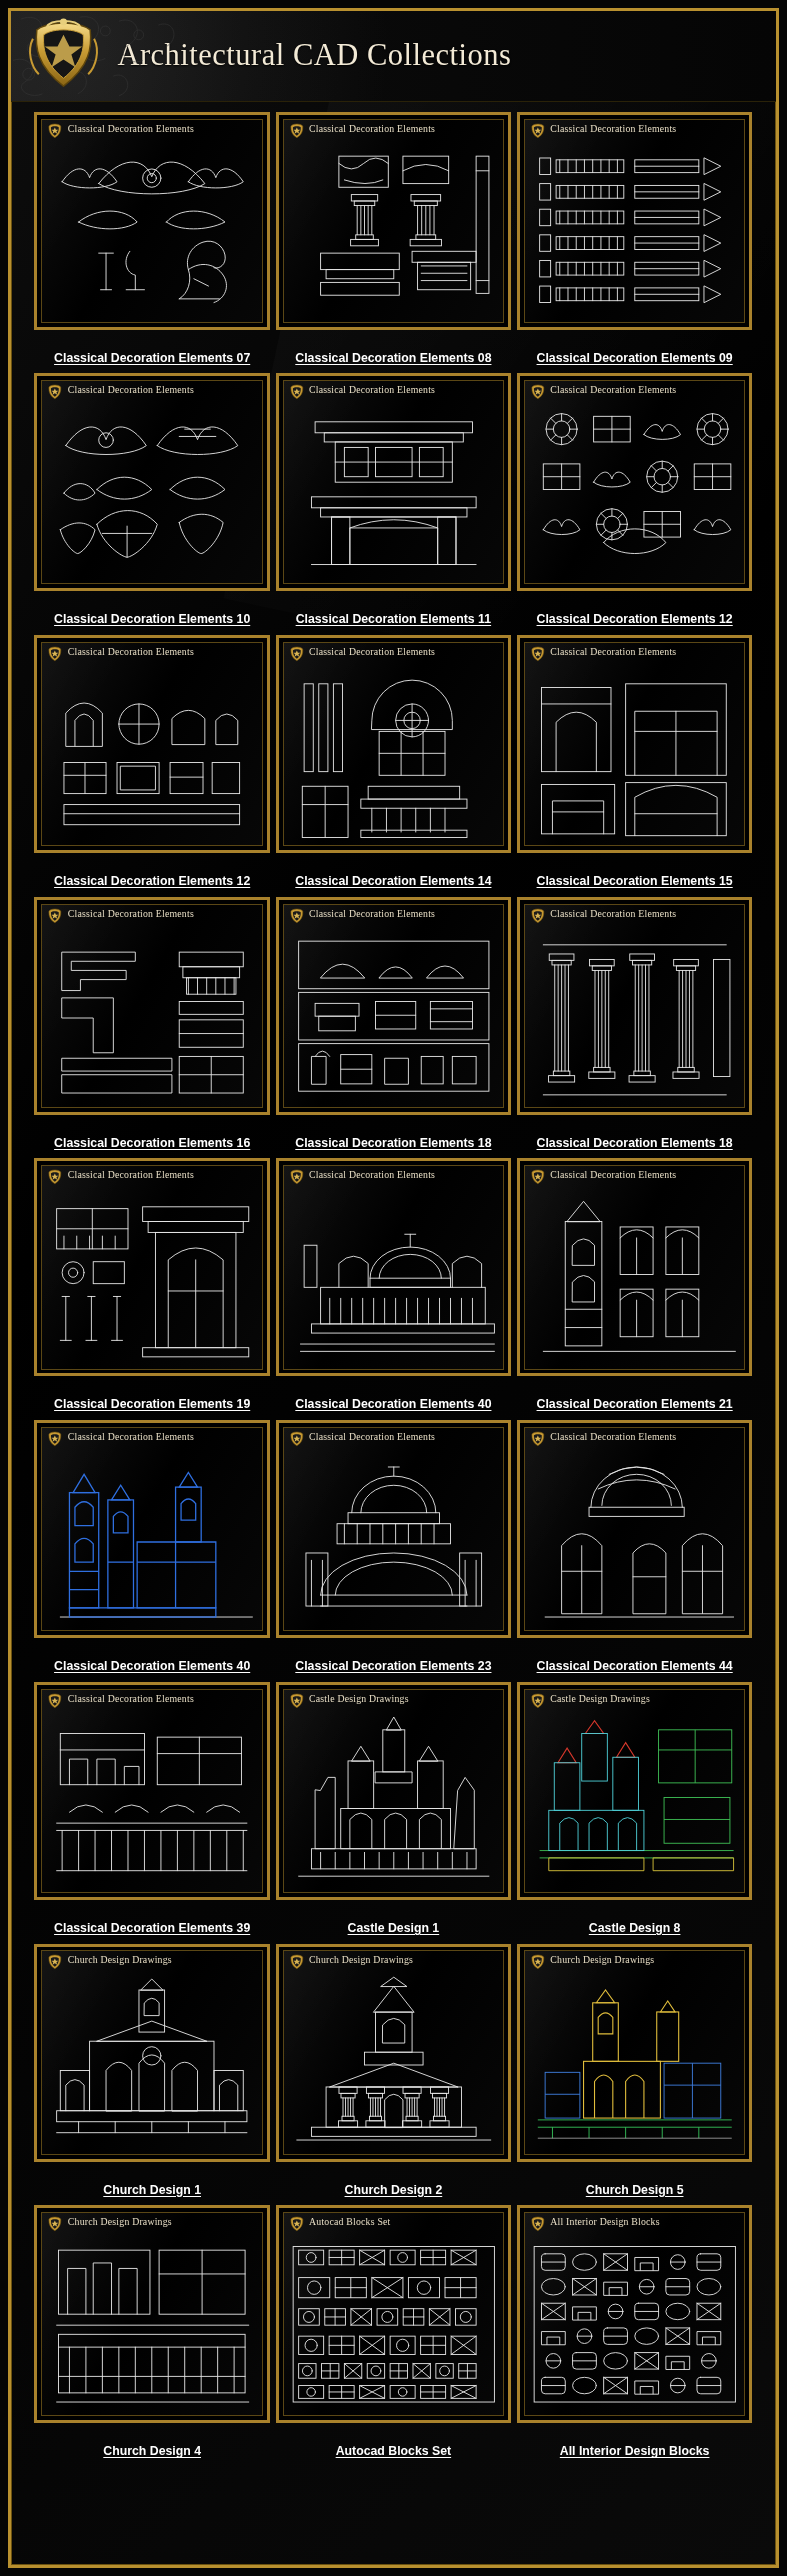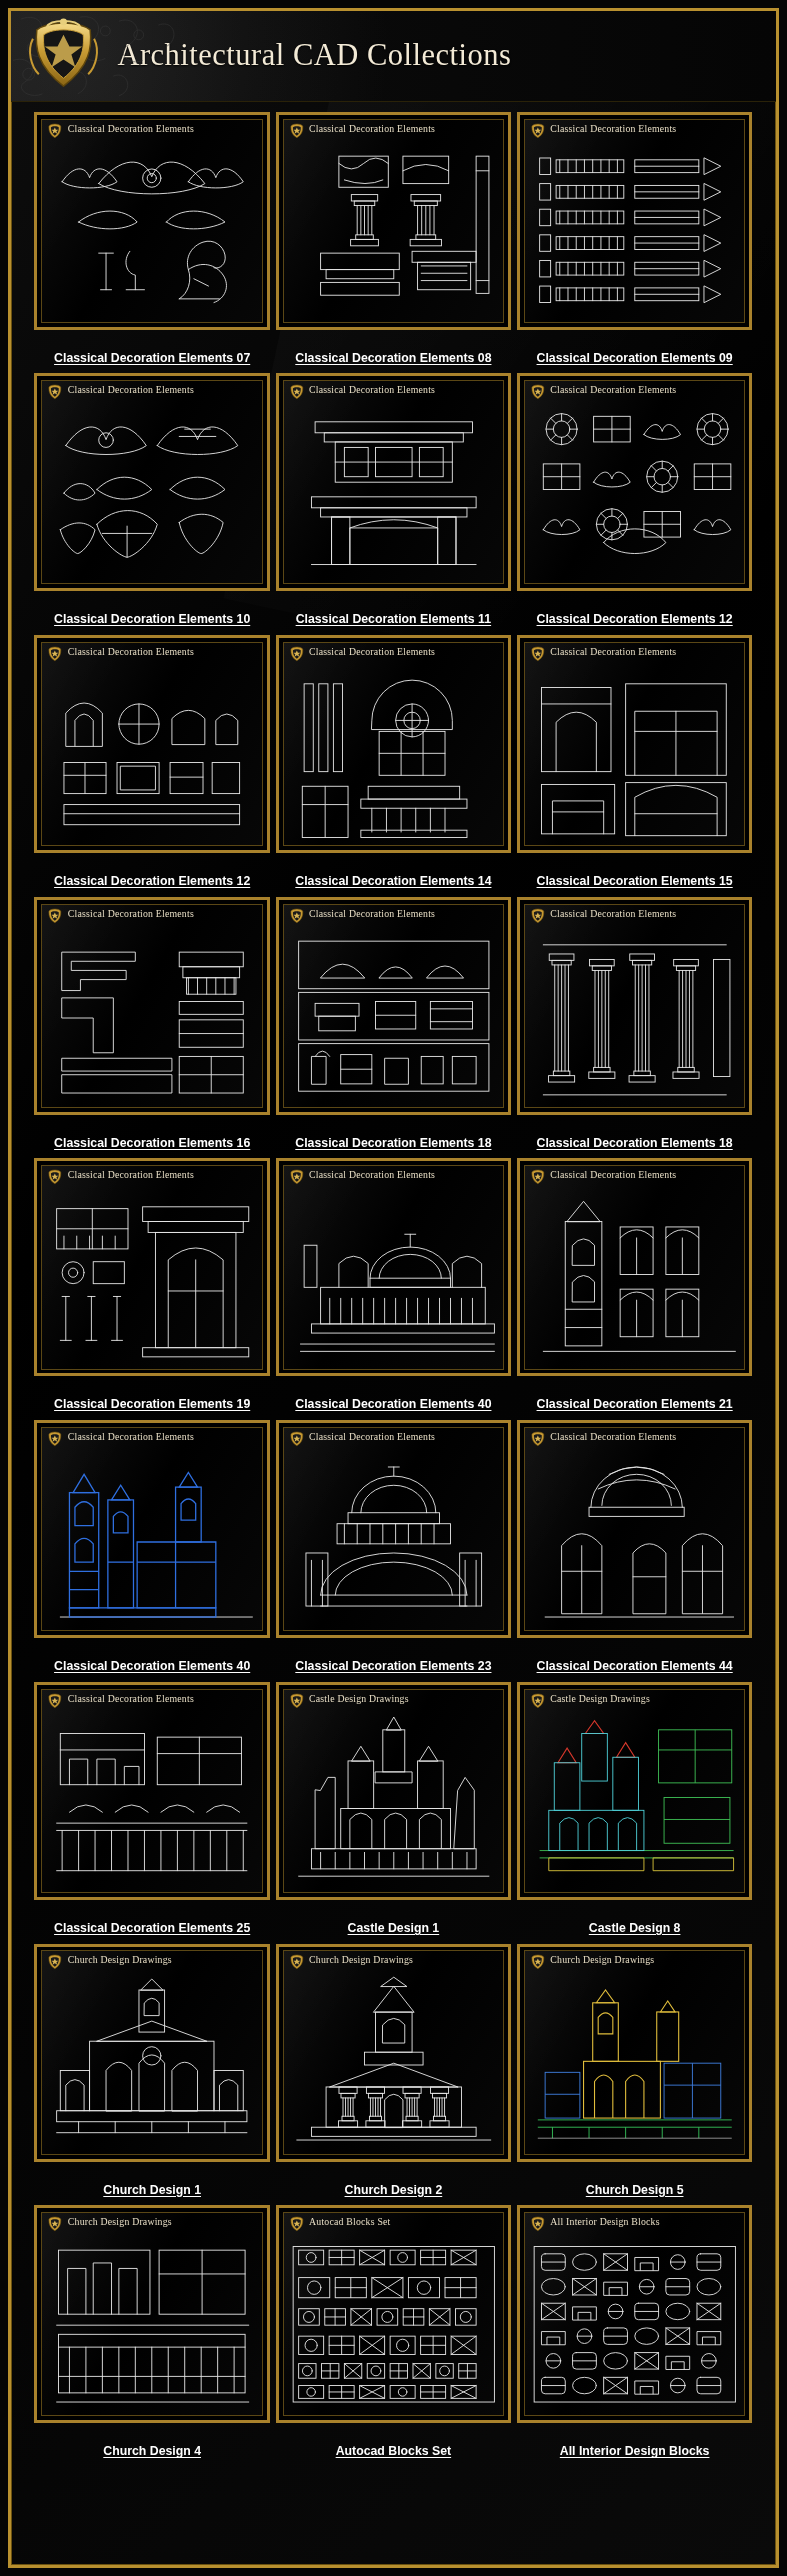--- a/index.html
+++ b/index.html
@@ -966,21 +966,21 @@
                     <rect x="126" y="26" width="92" height="52"></rect>
                     <path d="M126 44 l92 0 M172 26 l0 52"></path>
                     <path d="M16 120 l208 0 M16 128 l208 0"></path>
                     <path d="M22 128 l0 44 M40 128 l0 44 M58 128 l0 44 M76 128 l0 44 M94 128 l0 44 M112 128 l0 44 M130 128 l0 44 M148 128 l0 44 M166 128 l0 44 M184 128 l0 44 M202 128 l0 44 M220 128 l0 44"></path>
                     <path d="M16 172 l208 0"></path>
                     <path d="M30 108 q18 -16 36 0 M80 108 q18 -16 36 0 M130 108 q18 -16 36 0 M180 108 q18 -16 36 0"></path>
                   </g>
                 </svg></div>
             </div>
           </div>
-          <div class="caption">Classical Decoration Elements 25</div>
+          <div class="caption">Classical Decoration Elements 39</div>
         </div>
         <div class="card">
           <div class="thumb">
             <div class="thumb-inner">
               <div class="badge">
                 <span class="badge-crest"><svg viewBox="0 0 16 16" width="15.7" height="15.7">
                     <path d="M8 1 C5 1 3 2 2 3 C1.6 8 3 12 8 15 C13 12 14.4 8 14 3 C13 2 11 1 8 1 Z" fill="#c79a33" stroke="#6d5110" stroke-width="0.6"></path>
                     <path d="M8 3.2 C6 3.2 4.6 3.8 4 4.4 C3.8 8 4.8 10.8 8 13 C11.2 10.8 12.2 8 12 4.4 C11.4 3.8 10 3.2 8 3.2 Z" fill="#1a1a1a"></path>
                     <path d="M8 4.6 L9.1 7 L11.6 7 L9.6 8.5 L10.4 11 L8 9.5 L5.6 11 L6.4 8.5 L4.4 7 L6.9 7 Z" fill="#d8b453"></path>
                   </svg></span>

